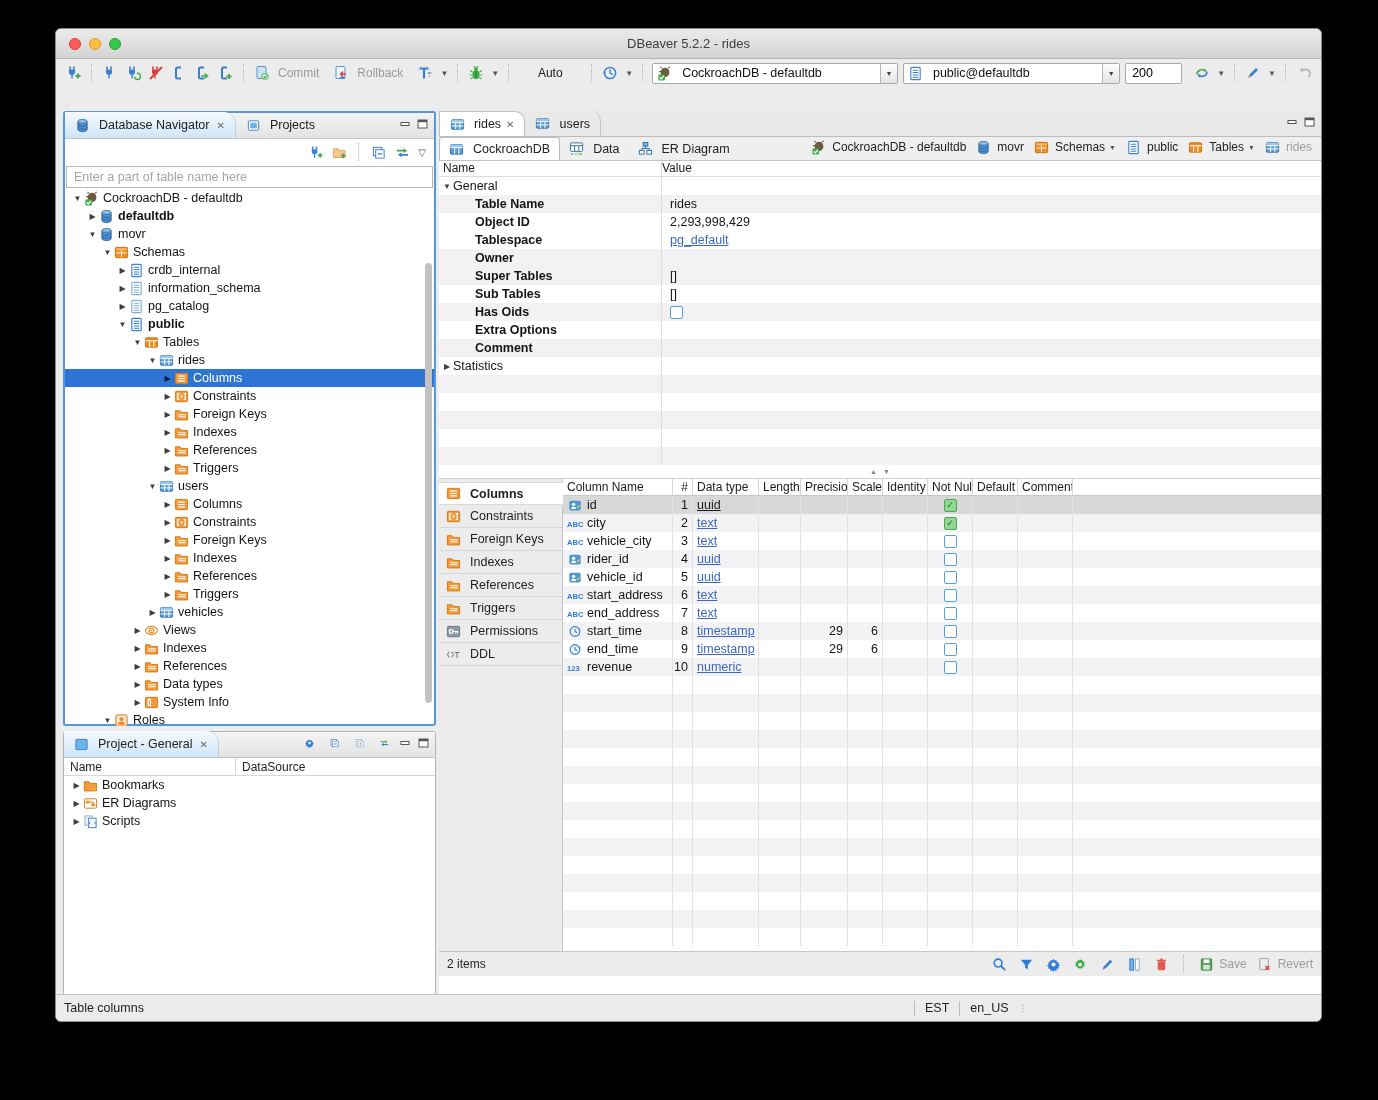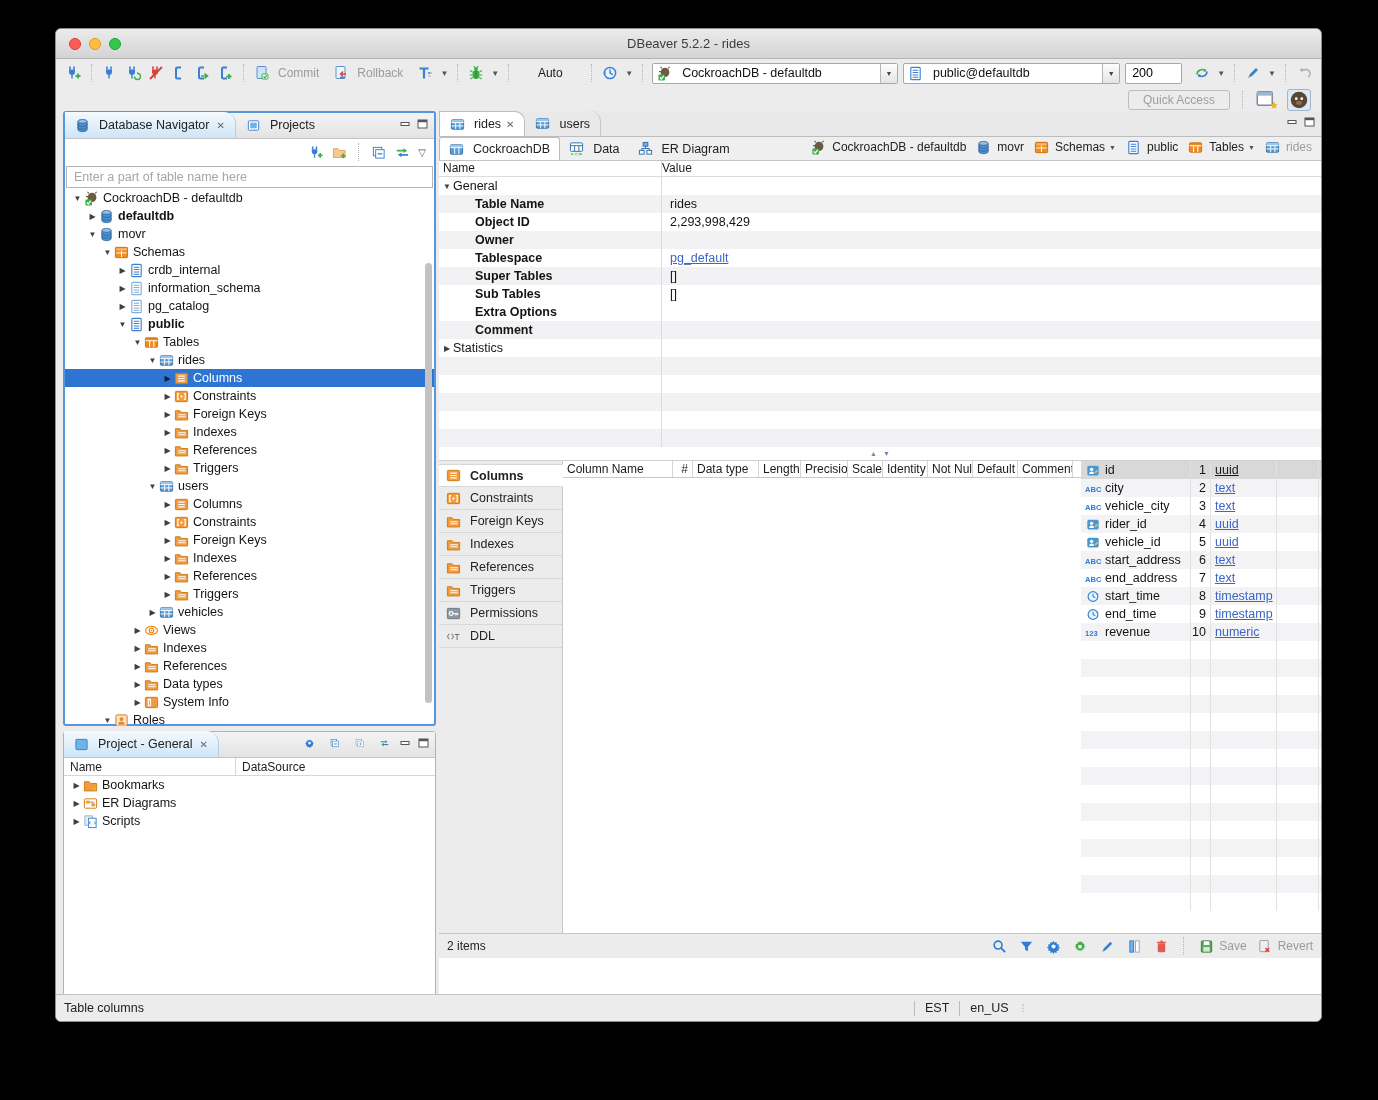--- a/index.html
+++ b/index.html
@@ -94,21 +94,21 @@
   .sash{height:13px;display:flex;align-items:center;justify-content:center;gap:6px;background:#fff;}
   .sash span{font-size:7px;color:#7787b5;}
   
   .detail{display:flex;height:473px;border-top:1px solid #cfcfcf;}
   .vtabs{width:124px;background:#ececec;border-right:1px solid #c6c6c6;padding-top:3px;}
   .vtab{display:flex;align-items:center;gap:6px;height:23px;padding:0 7px;font-size:12.5px;color:#222;
         border-bottom:1px solid #d8d8d8;background:#ececec;}
   .vtab:first-child{border-top:1px solid #d8d8d8;}
   .vtab.active{background:#fff;font-weight:bold;border-right:1px solid #fff;margin-right:-1px;}
   .vtab .ticon{width:18px;}
-  .dtable{flex:1;display:flex;flex-direction:row;overflow:hidden;}
+  .dtable{flex:1;display:flex;flex-direction:column;overflow:hidden;}
   .dhead{display:flex;height:17px;font-size:12px;color:#1b1b1b;border-bottom:1px solid #c9c9c9;background:#fff;}
   .dhead .dc{border-right:1px solid #d5d5d5;}
   .dc{height:100%;display:flex;align-items:center;padding:0 4px;overflow:hidden;white-space:nowrap;flex:none;}
   .dc.r{justify-content:flex-end;}
   .dc.ctr{justify-content:center;}
   .drow{display:flex;height:18px;font-size:12.5px;color:#141414;align-items:stretch;}
   .drow.stripe{background:#f3f3f5;}
   .drow.selected{background:#d8d8d8;}
   .drow .dc{border-right:1px solid #e2e2e2;}
   .dc.fill{flex:1;border-right:none;}
@@ -282,39 +282,20 @@
       <span class="caret">▼</span>
       <span class="tsep"></span>
       <span class="ticn">
           <svg viewBox="0 0 16 16">
             <path d="M12 12 a4 4 0 0 0 -4-7 H5" stroke="#b5b5b5" stroke-width="1.8" fill="none"></path>
             <path d="M6.5 2.5 L3.5 5 L6.5 7.5 Z" fill="#b5b5b5"></path>
           </svg>
         </span>
     </div>
 
-    <div class="toolbar2">
-      <div class="qa-btn">Quick Access</div>
-      <span class="tsep"></span>
-      <span class="persp">
-          <svg viewBox="0 0 16 16">
-            <rect x="1.5" y="2.5" width="10" height="9" rx="1" fill="#fff" stroke="#7a8aa0"></rect>
-            <rect x="1.5" y="2.5" width="10" height="2.6" fill="#9db4d0"></rect>
-            <path d="M12 9 l1.2 2.4 2.4.3-1.8 1.7.5 2.4-2.3-1.2-2.1 1.2.4-2.4-1.7-1.7 2.4-.3z" fill="#f0b429" transform="scale(.72) translate(5.5 3.5)"></path>
-          </svg>
-        </span>
-      <span class="persp sel">
-          <svg viewBox="0 0 16 16">
-            <circle cx="8" cy="8" r="6" fill="#5b4632"></circle>
-            <circle cx="6" cy="7" r="1" fill="#fff"></circle>
-            <circle cx="10" cy="7" r="1" fill="#fff"></circle>
-            <ellipse cx="8" cy="10" rx="2.2" ry="1.5" fill="#8a6d4f"></ellipse>
-          </svg>
-        </span>
-    </div>
 
     <div class="panel nav-panel">
       <div class="ptab-row">
         <div class="ptab active">
           <span class="ticon">
               <svg viewBox="0 0 16 16">
                 <path d="M3 3.6 v8.6 c0 1.4 2.2 2.4 5 2.4 s5-1 5-2.4 V3.6" fill="#4a90d2" stroke="#2d5f92" stroke-width=".8"></path>
                 <ellipse cx="8" cy="3.6" rx="5" ry="2.1" fill="#8fc0ea" stroke="#2d5f92" stroke-width=".8"></ellipse>
                 <path d="M3 6.6 c0 1.4 2.2 2.4 5 2.4 s5-1 5-2.4 M3 9.6 c0 1.4 2.2 2.4 5 2.4 s5-1 5-2.4" fill="none" stroke="#2d5f92" stroke-width=".8"></path>
               </svg>
@@ -941,48 +922,56 @@
             </div>
           </div>
           <div class="prow">
     <div class="pname">
               <span class="child">Object ID</span>
             </div>
             <div class="pval">
               <span>2,293,998,429</span>
             </div>
           </div>
+          <div class="prow">
+    <div class="pname">
+              <span class="child pbold">Tablespace</span>
+            </div>
+            <div class="pval">
+              <span class="plink">pg_default</span>
+            </div>
+          </div>
           <div class="prow stripe">
     <div class="pname">
               <span class="child">Owner</span>
             </div>
             <div class="pval"></div>
           </div>
-          <div class="prow">
-    <div class="pname">
-              <span class="child pbold">Tablespace</span>
-            </div>
-            <div class="pval">
-              <span class="plink">pg_default</span>
-            </div>
-          </div>
           <div class="prow stripe">
     <div class="pname">
               <span class="child">Super Tables</span>
             </div>
             <div class="pval">
               <span>[]</span>
             </div>
           </div>
           <div class="prow">
     <div class="pname">
               <span class="child">Sub Tables</span>
             </div>
             <div class="pval">
               <span>[]</span>
+            </div>
+          </div>
+          <div class="prow stripe">
+    <div class="pname">
+              <span class="child pbold">Has Oids</span>
+            </div>
+            <div class="pval">
+              <span class="cb"></span>
             </div>
           </div>
           <div class="prow">
     <div class="pname">
               <span class="child">Extra Options</span>
             </div>
             <div class="pval"></div>
           </div>
           <div class="prow stripe">
     <div class="pname">

